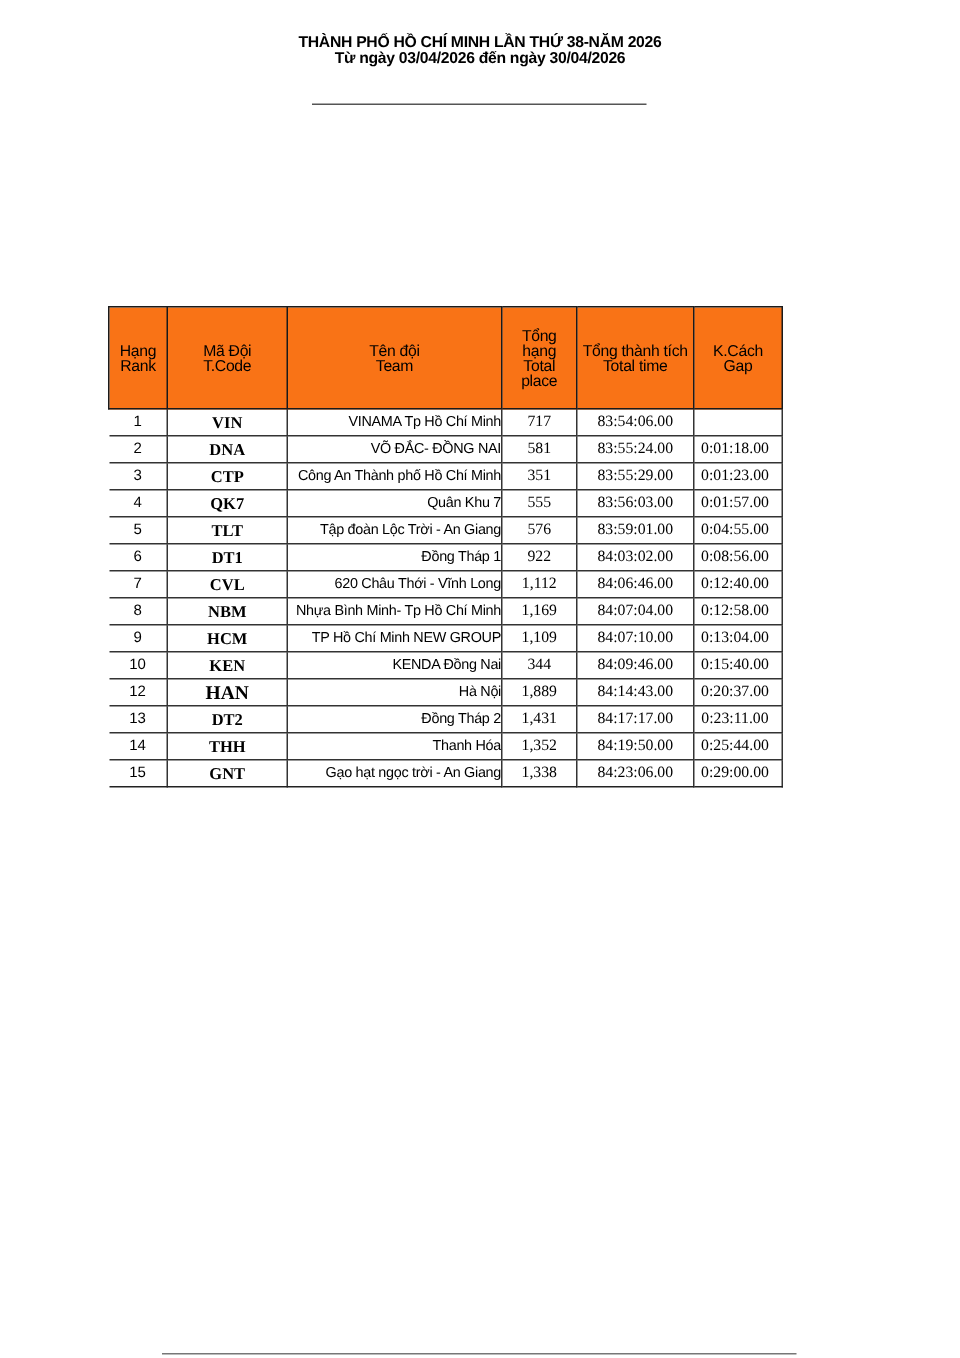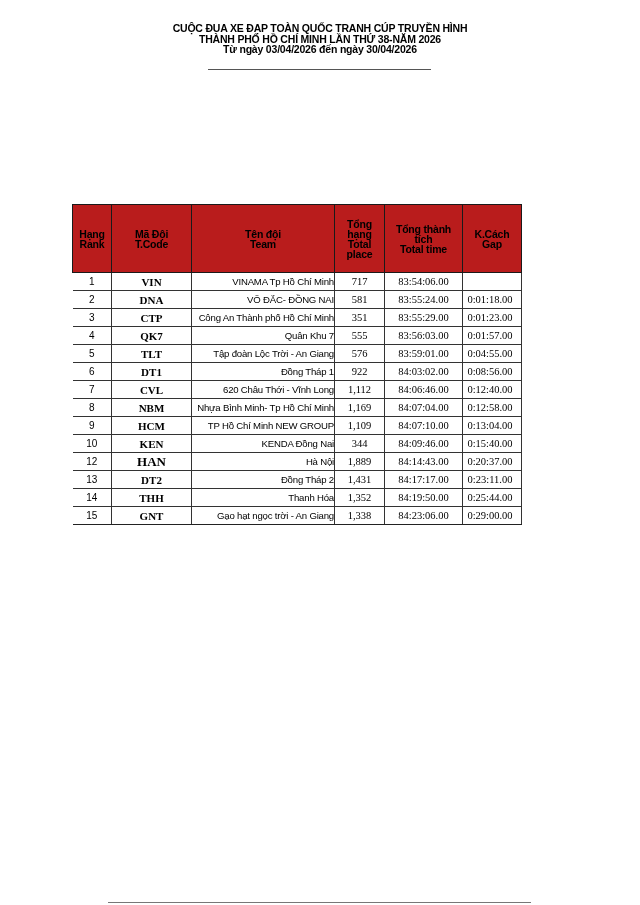--- a/index.html
+++ b/index.html
@@ -38,23 +38,23 @@
     }
     .results-table {
       position: absolute;
       top: 204px;
       left: 72px;
       width: 449px;
       border-collapse: collapse;
       table-layout: fixed;
     }
     .results-table th {
-      background: #b91c1c;
-      font-family: "Liberation Sans", sans-serif;
-      font-weight: bold;
+      background: #f97316;
+      font-family: "Liberation Sans", sans-serif;
+      font-weight: normal;
       font-size: 10.5px;
       line-height: 10px;
       text-align: center;
       vertical-align: middle;
       height: 67px;
       padding: 0 1px;
       border: 1px solid #1a1a1a;
       letter-spacing: -0.2px;
     }
     .results-table td {
@@ -103,21 +103,20 @@
       left: 108px;
       width: 423px;
       height: 0;
       border-top: 1px solid #777;
     }
   </style>
 </head>
 <body>
 
 <div class="doc-header">
-  <span class="line">CUỘC ĐUA XE ĐẠP TOÀN QUỐC TRANH CÚP TRUYỀN HÌNH</span>
   <span class="line">THÀNH PHỐ HỒ CHÍ MINH LẦN THỨ 38-NĂM 2026</span>
   <span class="line">Từ ngày 03/04/2026 đến ngày 30/04/2026</span>
 </div>
 <div class="header-rule"></div>
 
 <table class="results-table">
   <colgroup>
     <col style="width:39px">
     <col style="width:80px">
     <col style="width:143px">

